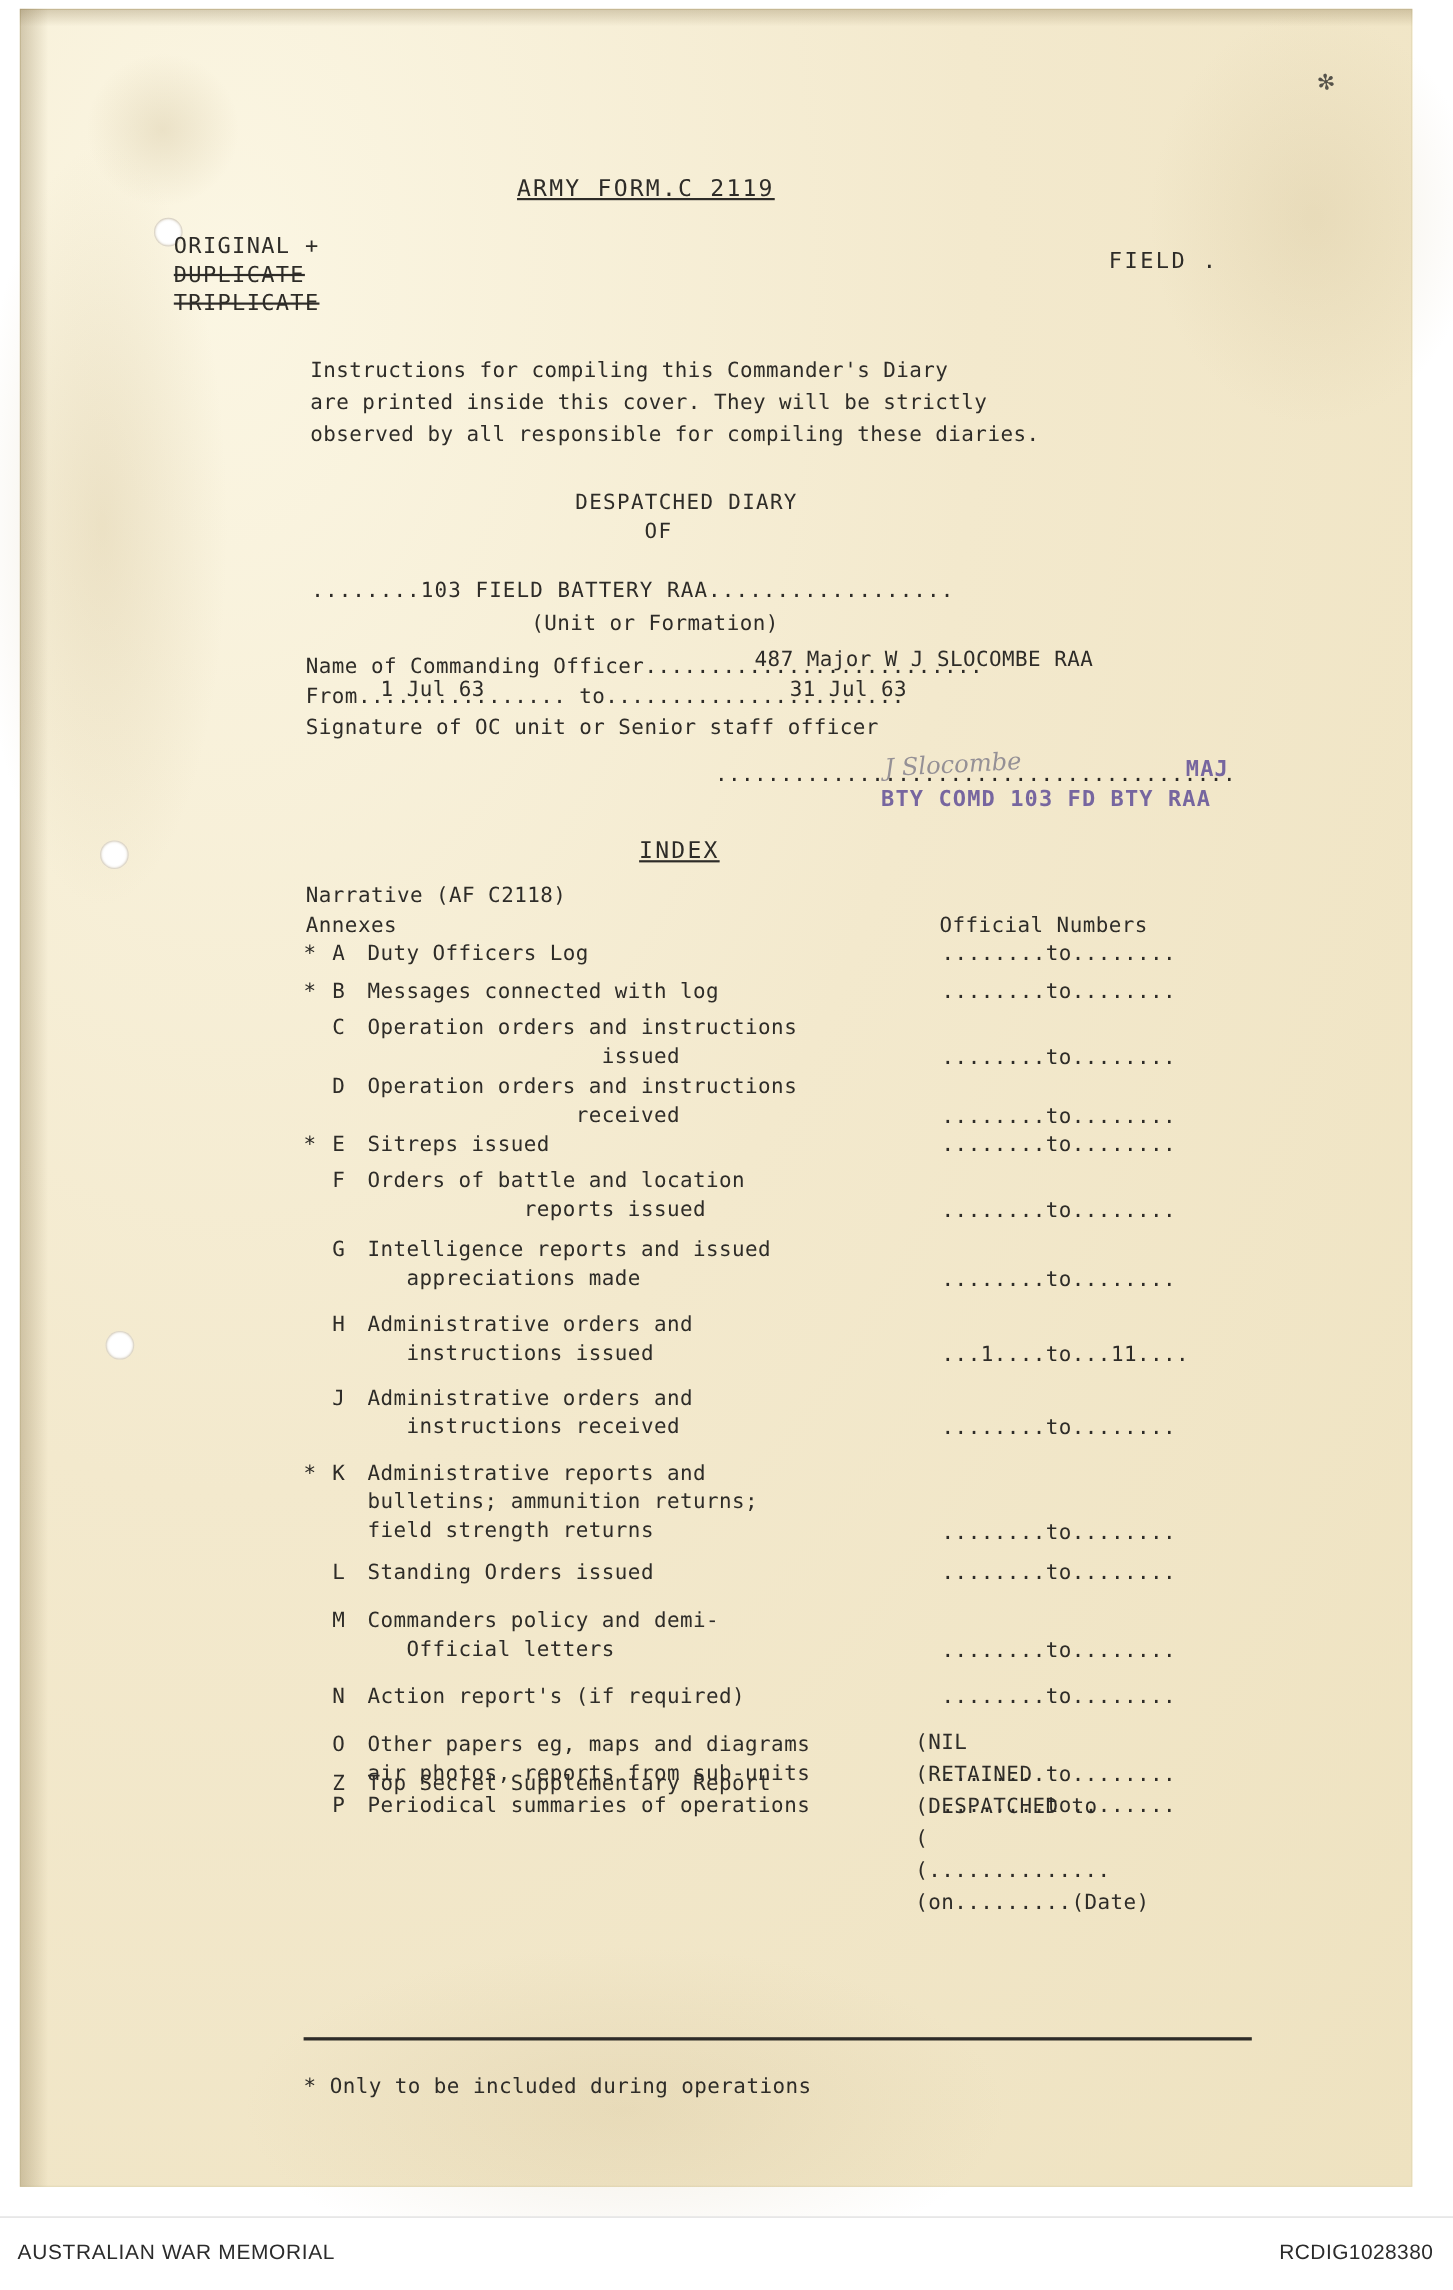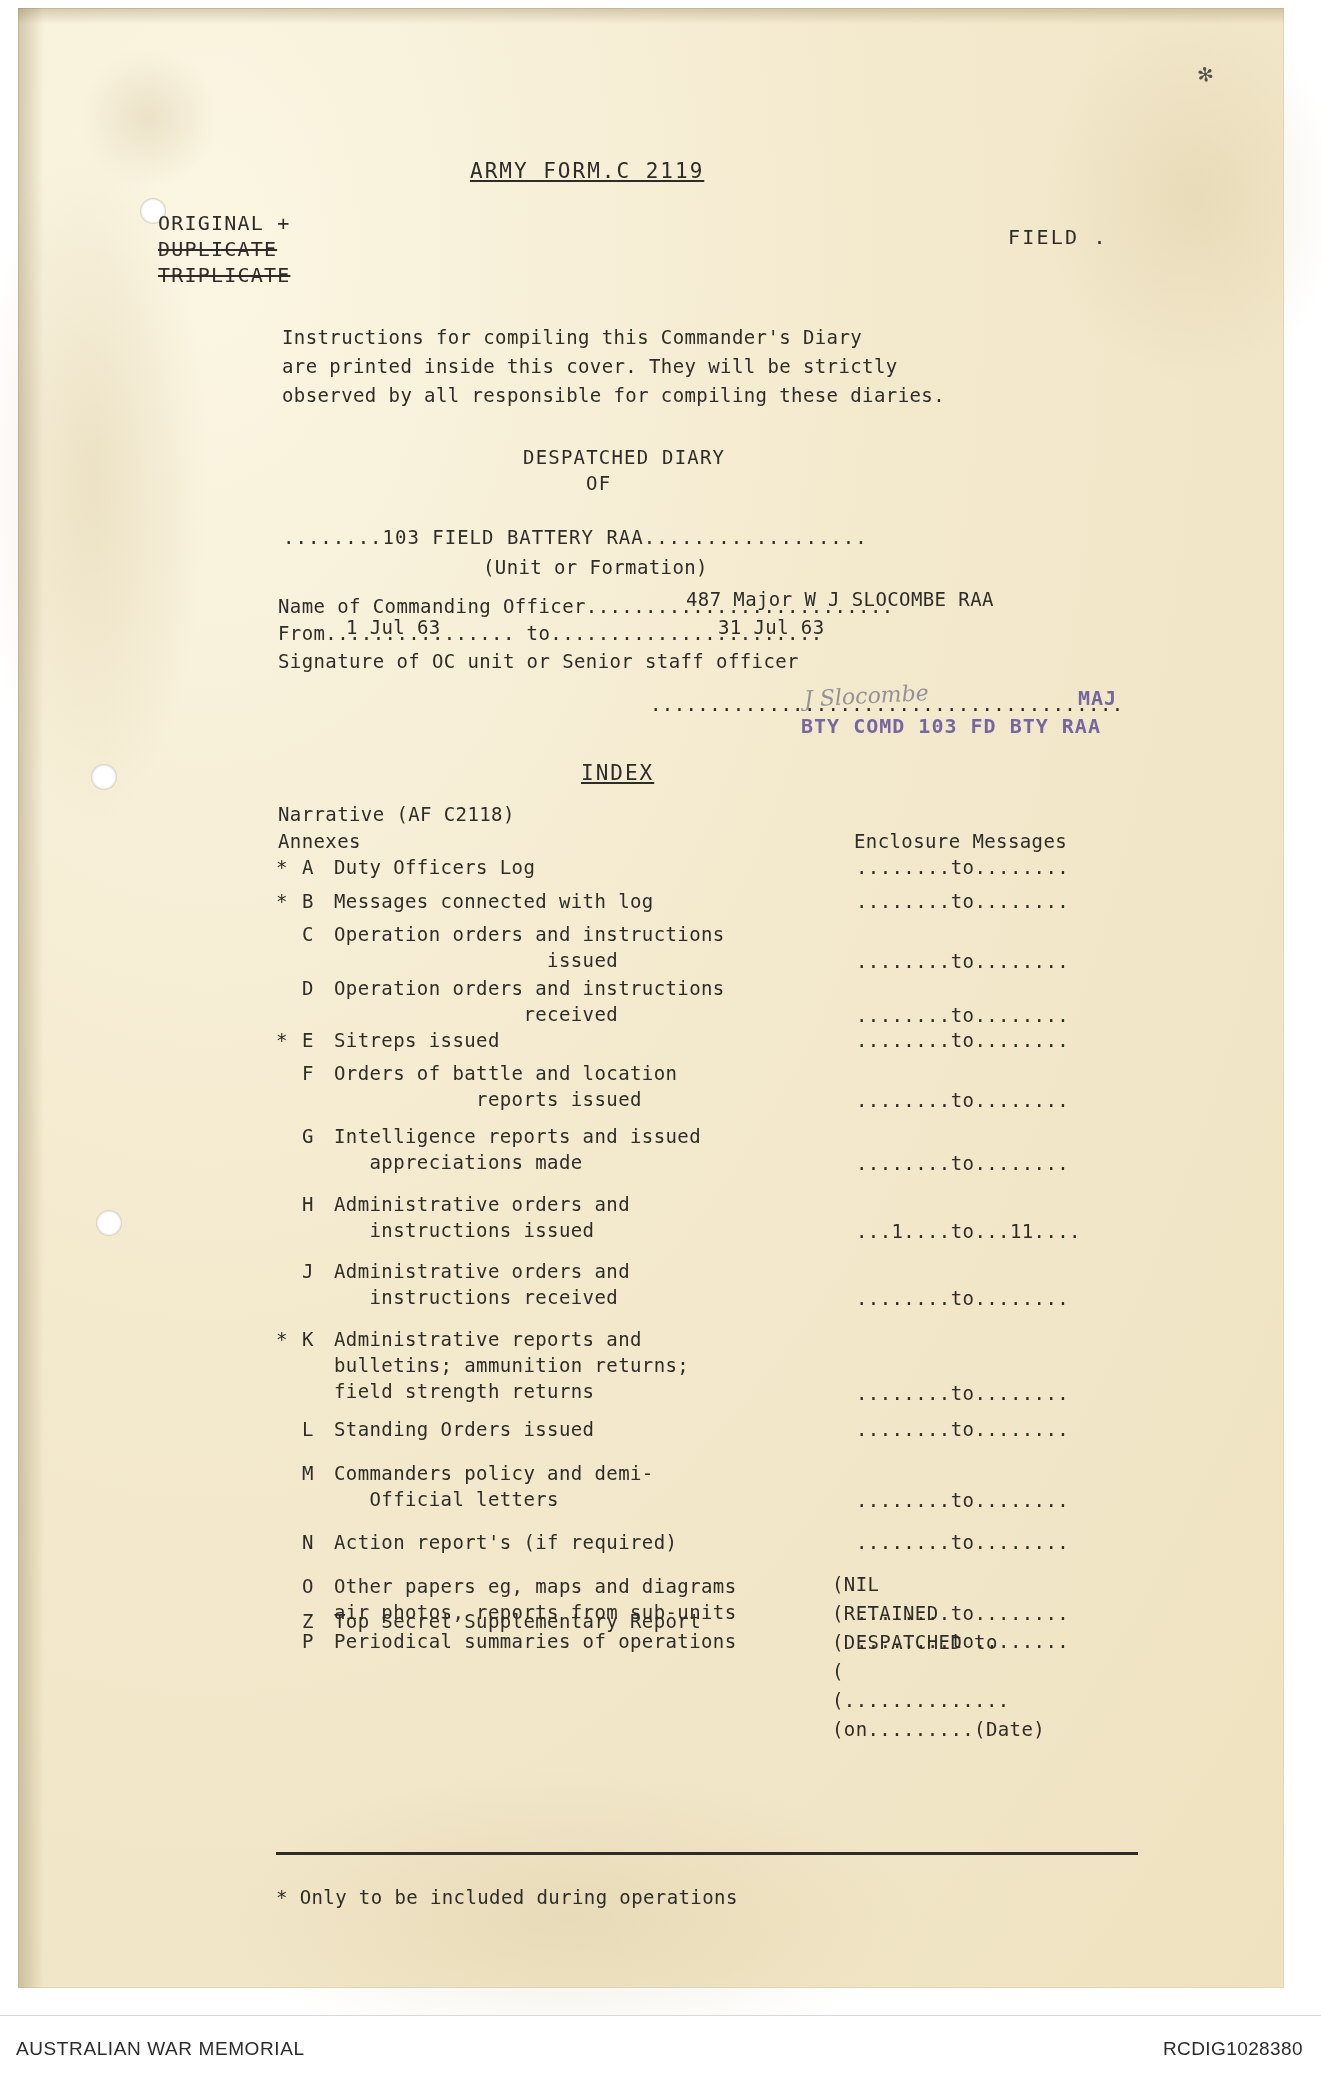--- a/index.html
+++ b/index.html
@@ -254,21 +254,21 @@
     <div class="t" id="siglbl">Signature of OC unit or Senior staff officer</div>
     <div class="t" id="sigdots">........................................</div>
     <div id="sig-script">J Slocombe</div>
     <div class="stamp" id="stamp1">MAJ</div>
     <div class="stamp" id="stamp2">BTY COMD 103 FD BTY RAA</div>
 
     <div class="t u" id="index-hd">INDEX</div>
 
     <div class="t" id="narrative">Narrative (AF C2118)</div>
     <div class="t" id="annexes">Annexes</div>
-    <div class="t" id="enc-hd">Enclosure Messages</div>
+    <div class="t" id="enc-hd">Official Numbers</div>
 
     <div id="annex-rows">
         <div class="row" style="top: 846px;">
           <span class="t mark" style="top: 0px;">*</span>
           <span class="t ltr" style="top: 0px;">A</span>
           <span class="t desc" style="top: 0px;">Duty Officers Log</span>
         </div>
         <div class="row" style="top: 880px;">
           <span class="t mark" style="top: 0px;">*</span>
           <span class="t ltr" style="top: 0px;">B</span>

